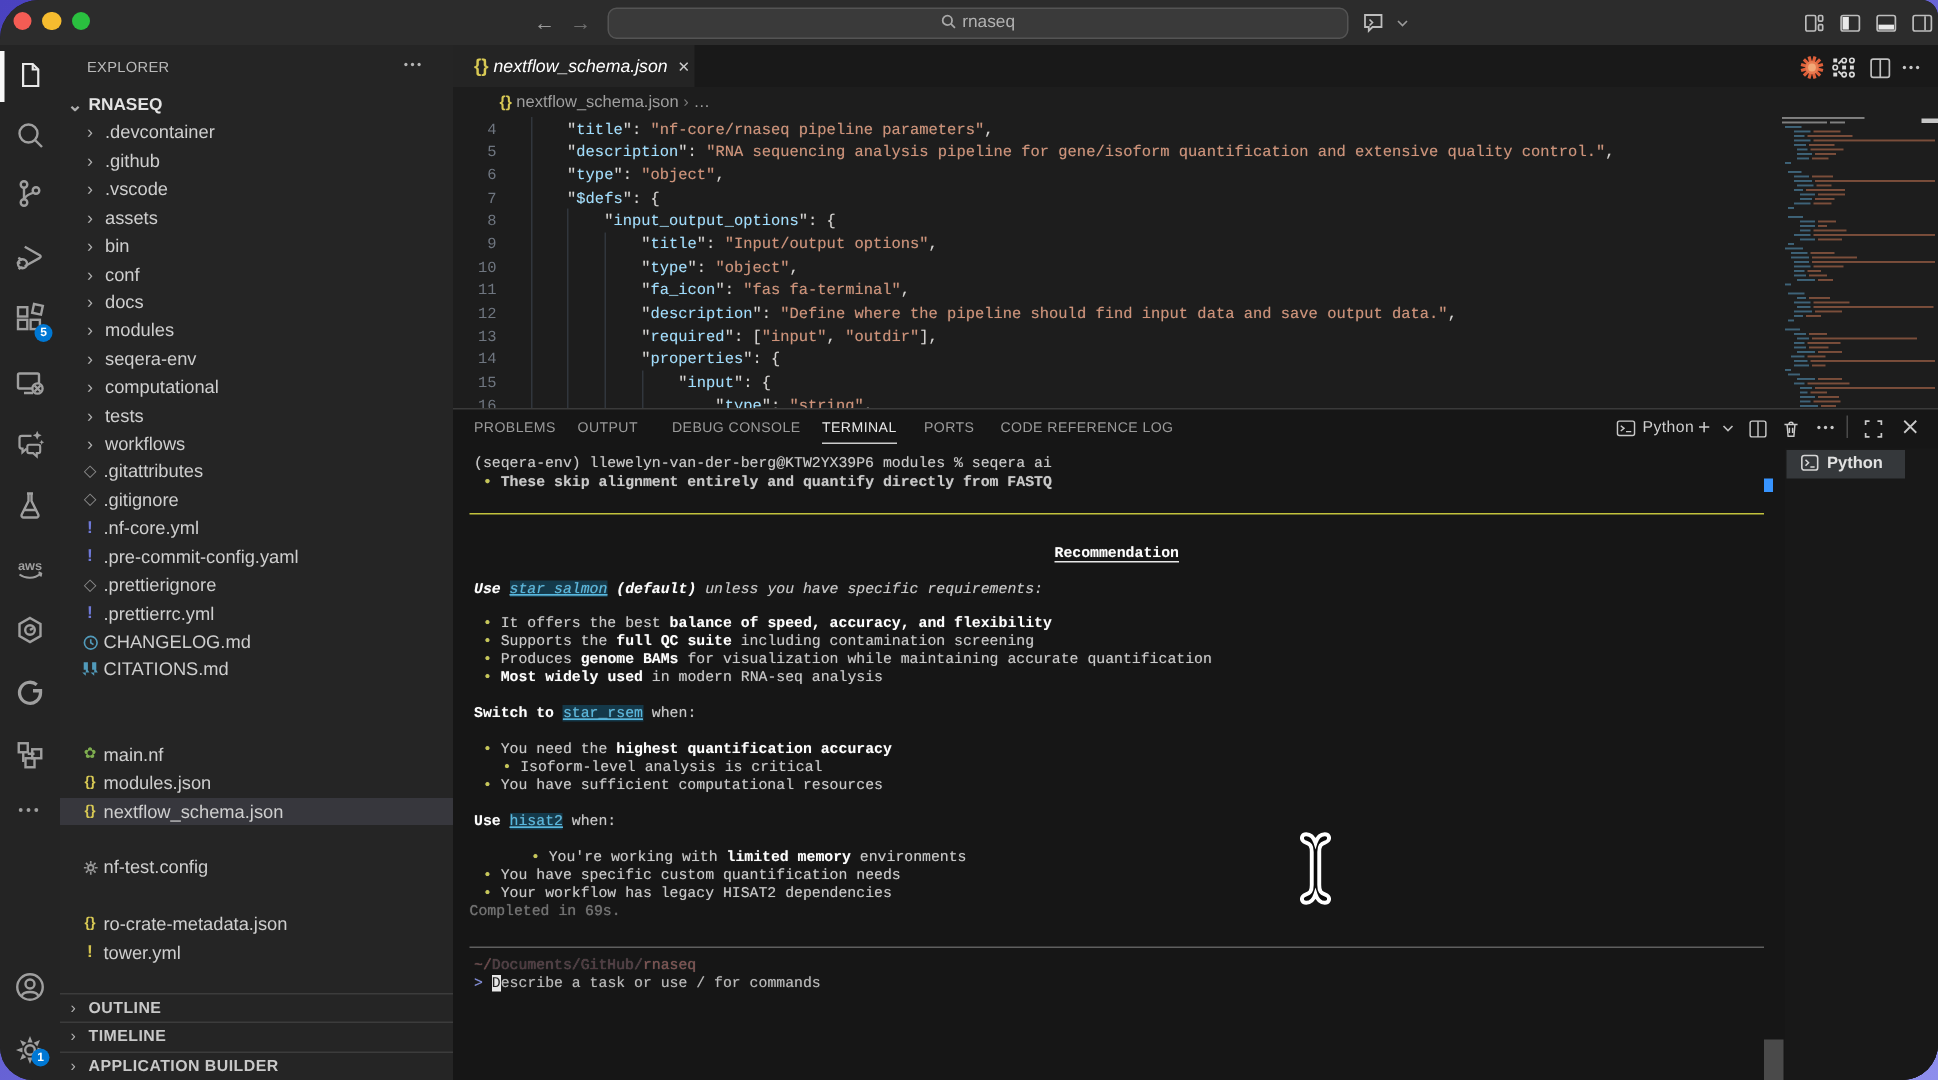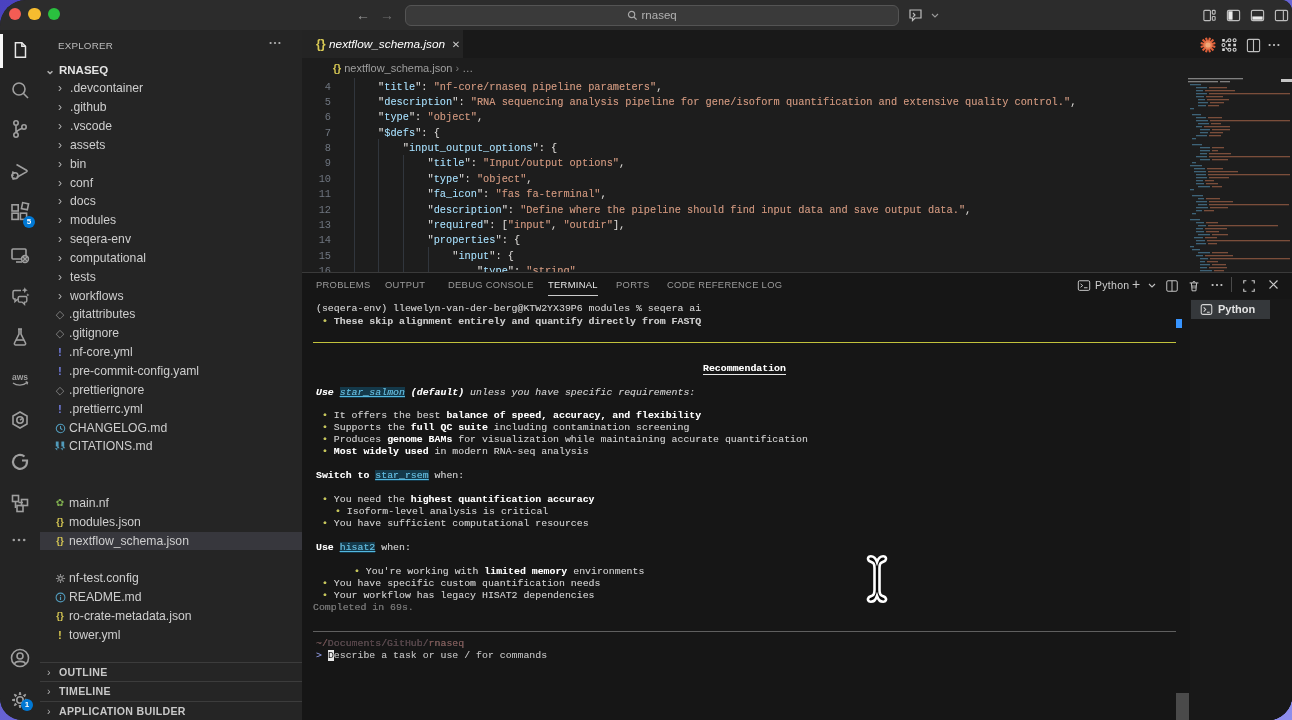--- a/index.html
+++ b/index.html
@@ -297,27 +297,20 @@
 <div class="row selrow" style="top:501.5px;">
         <span class="ficon" style="color:#d8c954;font-weight:bold;font-size:9.5px;">{}</span>
         <span class="fnm">nextflow_schema.json</span>
       </div>
 <div class="row" style="top:539.2px;">
         <span class="ficon"><svg width="11" height="11" viewBox="0 0 12 12" style="margin-top:4px;">
             <circle cx="6" cy="6" r="2" fill="none" stroke="#9a9a9a" stroke-width="1.3"></circle>
             <path d="M6 1 v2 M6 9 v2 M1 6 h2 M9 6 h2 M2.5 2.5 l1.4 1.4 M8.1 8.1 l1.4 1.4 M9.5 2.5 L8.1 3.9 M3.9 8.1 L2.5 9.5" stroke="#9a9a9a" stroke-width="1.2"></path>
           </svg></span>
         <span class="fnm">nf-test.config</span>
-      </div>
-<div class="row" style="top:558.0px;">
-        <span class="ficon"><svg width="11" height="11" viewBox="0 0 12 12" style="margin-top:4px;">
-            <circle cx="6" cy="6" r="4.8" fill="none" stroke="#519aba" stroke-width="1.2"></circle>
-            <path d="M6 5.2 V8.8 M6 3.2 V4.4" stroke="#519aba" stroke-width="1.3"></path>
-          </svg></span>
-        <span class="fnm">README.md</span>
       </div>
 <div class="row" style="top:576.9px;">
         <span class="ficon" style="color:#d8c954;font-weight:bold;font-size:9.5px;">{}</span>
         <span class="fnm">ro-crate-metadata.json</span>
       </div>
 <div class="row" style="top:595.7px;">
         <span class="ficon" style="color:#d3c24d;font-weight:bold;font-size:11.5px;">!</span>
         <span class="fnm">tower.yml</span>
       </div>
     <div class="bsect" style="top:632px;">

